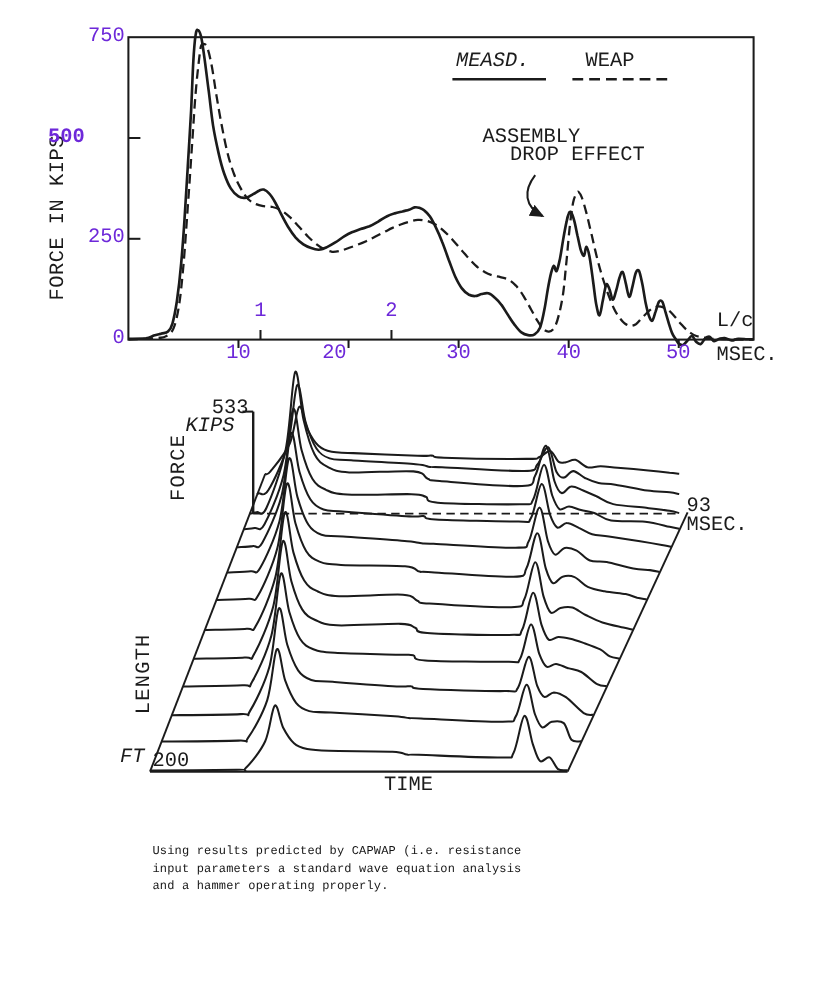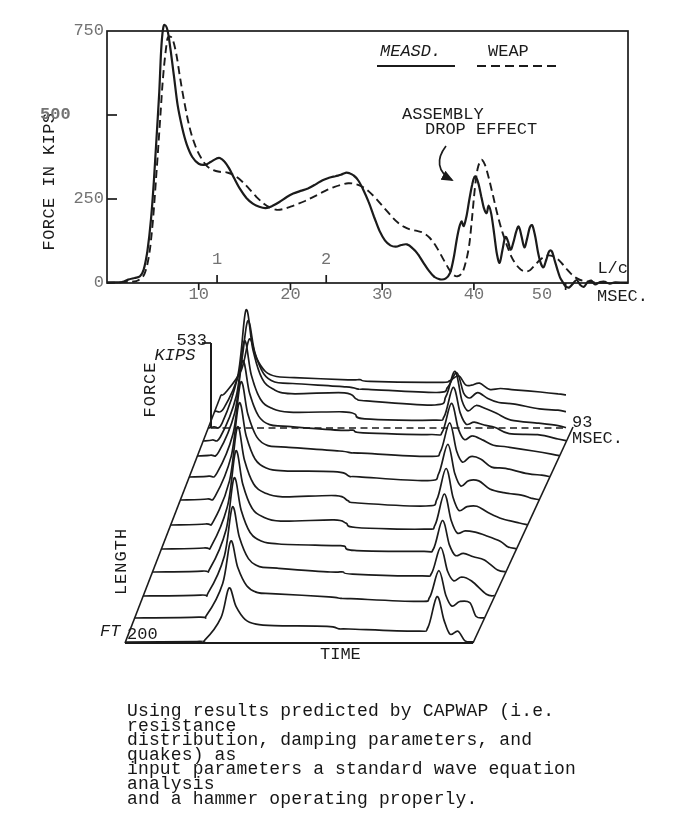--- a/index.html
+++ b/index.html
@@ -1,23 +1,23 @@
 <!DOCTYPE html>
 <html><head>
 <meta charset="utf-8">
 <style>
   html,body{margin:0;padding:0;background:#fff;}
   .page{position:relative;width:685px;height:829px;background:#ffffff;overflow:hidden;
         font-family:"Liberation Mono","DejaVu Sans Mono",monospace;color:#1b1b1b;}
   svg{position:absolute;left:0;top:0;}
   .lbl{position:absolute;font-size:17px;line-height:15px;white-space:pre;color:#1b1b1b;}
   .rot{transform:rotate(-90deg);text-align:center;}
-  .tick-lbl{position:absolute;font-size:17px;line-height:15px;color:#737373;}
+  .tick-lbl{position:absolute;font-size:17px;line-height:15px;color:#6d28d9;}
   .caption{position:absolute;left:127px;top:704px;width:470px;
-           font-size:18px;line-height:14.6px;letter-spacing:0.15px;color:#161616;}
+           font-size:10px;line-height:14.6px;letter-spacing:0.15px;color:#161616;}
 </style>
 </head>
 <body>
 
 <div class="page">
 
   <svg id="cv" width="685" height="700">
     <defs>
       <marker id="ah" viewBox="0 0 10 10" refX="8" refY="5" markerWidth="7.5" markerHeight="7.5" orient="auto-start-reverse">
         <path d="M0,1 L9.5,5 L0,9 z" fill="#1b1b1b"></path>
@@ -76,28 +76,27 @@
   <div class="lbl rot" style="left:115px;top:382px;width:70px;letter-spacing:1px;">FORCE</div>
   <div class="lbl" style="left:572px;top:415px;">93</div>
   <div class="lbl" style="left:572px;top:431px;">MSEC.</div>
   <div class="lbl rot" style="left:81px;top:554px;width:80px;letter-spacing:1px;">LENGTH</div>
   <div class="lbl" style="left:95px;top:627px;margin-left:32px;">200</div>
   <div class="lbl" style="left:100px;top:624px;font-style:italic;">FT</div>
   <div class="lbl" style="left:272px;top:647px;margin-left:48px;">TIME</div>
 
   <div class="caption">
     <div>Using results predicted by CAPWAP (i.e. resistance</div>
-    <div>distribution, damping parameters, and quakes) as</div>
     <div>input parameters a standard wave equation analysis</div>
     <div>and a hammer operating properly.</div>
   </div>
 <div class="tick-lbl" style="left: 40px; top: 23px; width: 64px; text-align: right;">750</div>
     <div class="tick-lbl" style="left: 40px; top: 107px; width: 64px; text-align: left; font-weight: bold;">500</div>
     <div class="tick-lbl" style="left: 40px; top: 191px; width: 64px; text-align: right;">250</div>
     <div class="tick-lbl" style="left: 40px; top: 275px; width: 64px; text-align: right;">0</div>
     <div class="tick-lbl" style="left: 176.725px; top: 287px; width: 44px; text-align: center;">10</div>
-    <div class="tick-lbl" style="left: 268.451px; top: 287px; width: 44px; text-align: center;">20</div>
+    <div class="tick-lbl" style="left: 268.451px; top: 287px; width: 44px; ">20</div>
     <div class="tick-lbl" style="left: 360.176px; top: 287px; width: 44px; text-align: center;">30</div>
     <div class="tick-lbl" style="left: 451.901px; top: 287px; width: 44px; text-align: center;">40</div>
-    <div class="tick-lbl" style="left: 520px; top: 287px; width: 44px; text-align: center;">50</div>
+    <div class="tick-lbl" style="left: 555px; top: 287px; width: 44px; ">50</div>
     <div class="tick-lbl" style="left: 202.07px; top: 252px; width: 30px; text-align: center;">1</div>
     <div class="tick-lbl" style="left: 311.224px; top: 252px; width: 30px; text-align: center;">2</div>
   </div>
 
 </body></html>

